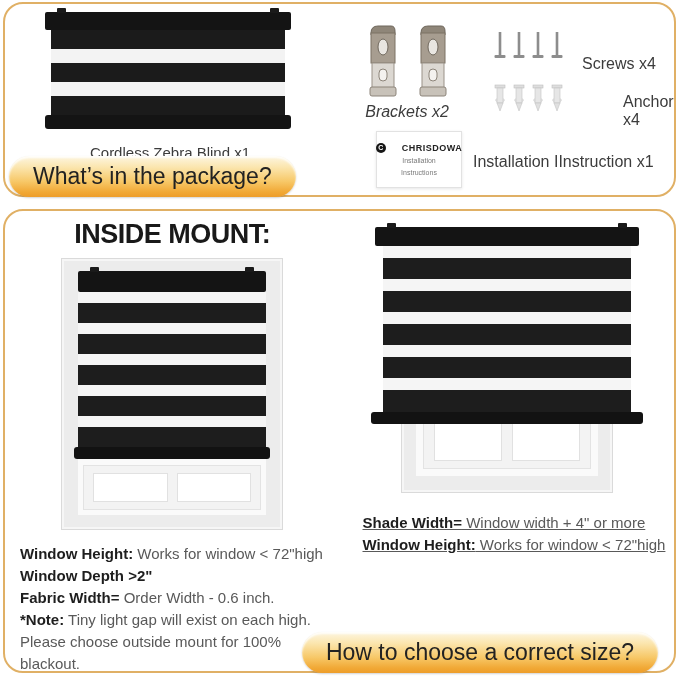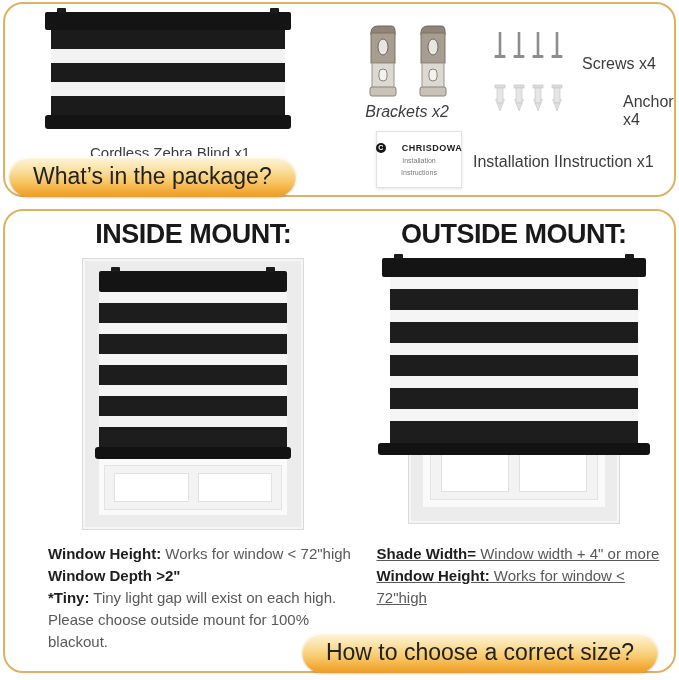--- a/index.html
+++ b/index.html
@@ -46,21 +46,21 @@
     border:1px solid #e2e2e2; box-shadow:0 1px 3px rgba(0,0,0,.10);
     display:flex; flex-direction:column; align-items:center; justify-content:center; gap:4px; }
   .brand-row { display:flex; align-items:center; gap:16px; }
   .logo-dot { width:10px; height:10px; border-radius:50%; background:#161616; color:#fff;
     font-size:7px; line-height:10px; text-align:center; font-weight:bold; }
   .brand-name { font-size:9px; font-weight:bold; letter-spacing:.5px; color:#222; }
   .booklet-line { font-size:7px; color:#7a7a7a; line-height:8px; }
   .instruction-label { left:468px; top:149px; }
 
   
-  .cols { display:flex; height:100%;margin-left:28px; }
+  .cols { display:flex; height:100%; }
   .col { width:50%; padding-top:8px; }
   .mount-heading { font-size:27px; font-weight:bold; letter-spacing:-.5px; color:#191919; text-align:center; }
 
   .illus { position:relative; margin:8px auto 0; }
   .illus-inside { width:222px; height:272px; }
   .illus-outside { width:278px; height:272px; }
 
   .win-frame { background:#ececec; border:1px solid #dadada; box-shadow:inset 0 0 0 2px #f6f6f6; }
   .win-inside { width:222px; height:272px; padding:12px 16px 14px; }
   .recess { position:relative; width:100%; height:100%; background:#fafafa; }
@@ -210,27 +210,27 @@
               <div class="pane"></div>
               <div class="pane"></div>
             </div>
           </div>
         </div>
       </div>
 
       <div class="specs specs-inside">
         <div class="spec"><b>Window Height:</b><span> Works for window &lt; 72"high</span></div>
         <div class="spec"><b>Window Depth &gt;2"</b><span></span></div>
-        <div class="spec"><b>*Tiny:</b><span> Tiny light gap will exist on each high.</span></div>
+        <div class="spec"><b>Fabric Width=</b><span> Order Width - 0.6 inch.</span></div>
+        <div class="spec"><b>*Note:</b><span> Tiny light gap will exist on each high.</span></div>
         <div class="spec"><b></b><span>Please choose outside mount for 100% blackout.</span></div>
       </div>
     </div>
 
     <div class="col">
-      <div class="mount-heading">OUTSIDE MOUNT:</div>
 
       <div class="illus illus-outside">
         <div class="win-frame win-outside">
           <div class="recess">
             <div class="panes-out">
               <div class="pane"></div>
               <div class="pane"></div>
             </div>
           </div>
         </div>

